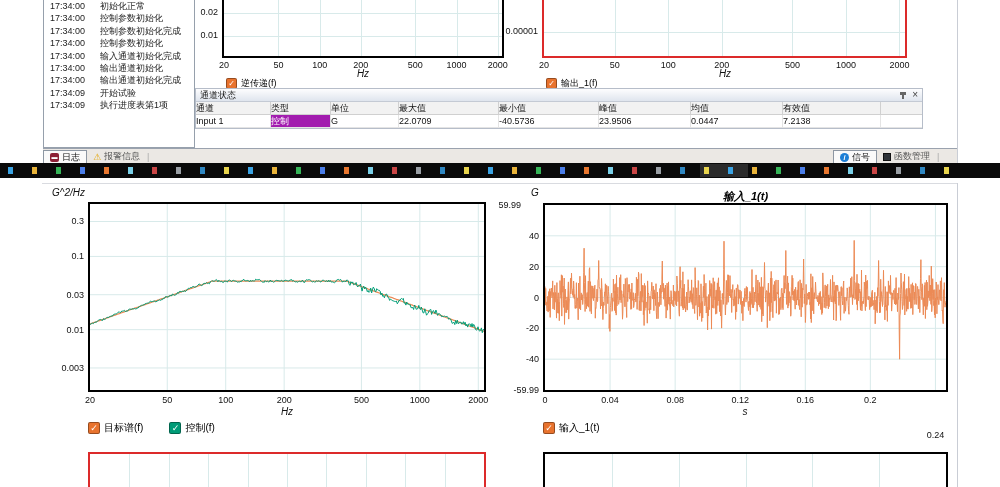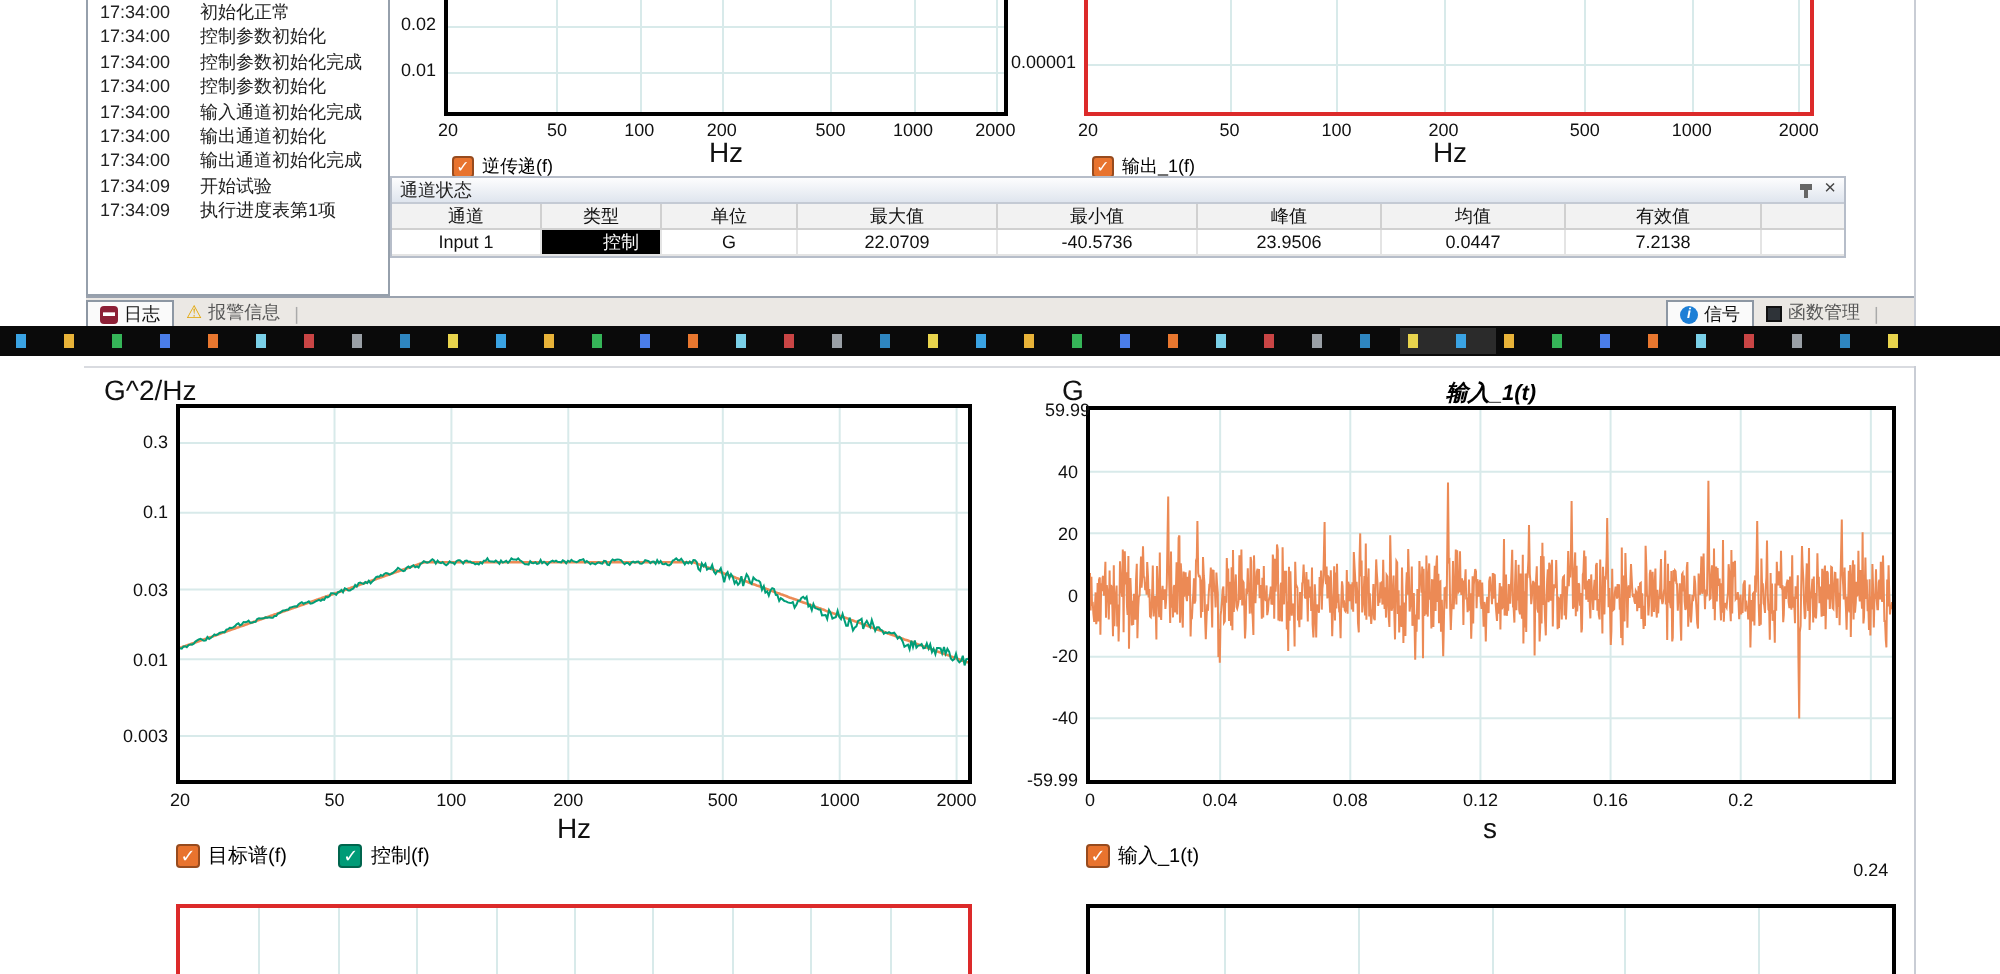--- a/index.html
+++ b/index.html
@@ -22,35 +22,35 @@
   .info-icon{width:9px;height:9px;border-radius:50%;background:#1d7fd6;color:#fff;font-size:7px;display:inline-flex;align-items:center;justify-content:center;font-style:italic;font-weight:bold}
   .func-icon{width:8px;height:8px;background:#2e3338;border:1px solid #111;box-sizing:border-box}
   
   .cut-chart{box-sizing:border-box;background:#fff}
   #chart-inv{left:222px;top:0;width:282px;height:58px;border:2px solid #000;border-top:none}
   #chart-out{left:542px;top:0;width:365px;height:58px;border:2px solid #dc2a2a;border-top:none}
   .vgrid{position:absolute;top:0;bottom:0;width:1px;background:#d8eaea}
   .hgrid{position:absolute;left:0;right:0;height:1px;background:#d8eaea}
   .tick{position:absolute;font-size:9px;color:#111;text-align:center;width:40px}
   .ytick{position:absolute;font-size:9px;color:#111;text-align:right;width:40px}
-  .axis-unit{position:absolute;font-size:14px;color:#111}
+  .axis-unit{position:absolute;font-size:10px;font-style:italic;color:#111}
   .chart-title{position:absolute;font-size:11px;font-weight:bold;font-style:italic;text-align:center;color:#000}
   .legend{position:absolute;display:flex;gap:26px;align-items:center}
   .legend-item{display:inline-flex;align-items:center;gap:4px;font-size:10px;color:#000}
   .legend.small .legend-item{font-size:9px}
   .cb{width:12px;height:12px;border-radius:2px;display:inline-flex;align-items:center;justify-content:center;color:#fff;font-size:9px;font-weight:bold;border:1px solid rgba(0,0,0,.35);box-sizing:border-box}
   .legend.small .cb{width:11px;height:11px;font-size:8px}
   
   #chan{left:195px;top:88px;width:728px;background:#fff;border:1px solid #b6bdc9;box-sizing:border-box}
   #chan-titlebar{height:12px;background:linear-gradient(#fdfdfe,#dfe5ee);display:flex;align-items:center;font-size:9px;color:#222;padding:0 4px;border-bottom:1px solid #c4cad4}
   #chan-titlebar .grow{flex:1}
   .pin-icon{width:2px;height:7px;background:#666;position:relative;margin-right:8px}
   .pin-icon::before{content:"";position:absolute;left:-2px;top:0;width:6px;height:3px;background:#666}
   .close-icon{color:#444;font-size:10px;line-height:10px}
-  .trow{display:flex;font-size:9px;text-align:center}
+  .trow{display:flex;font-size:9px;}
   .trow.head .cell{background:#f2f2f2;border-right:1px solid #d0d0d0;border-bottom:1px solid #d0d0d0;height:13px;line-height:13px}
   .trow.data .cell{background:#fff;border-right:1px solid #e4e4e4;border-bottom:1px solid #e4e4e4;height:13px;line-height:13px}
   .cell{box-sizing:border-box;flex:none;overflow:hidden}
   
   #taskbar{left:0;top:163px;width:1000px;height:15px;background:#0a0a0a}
   .tb-icon{position:absolute;top:4px;width:5px;height:7px}
   .tb-hl{position:absolute;left:700px;top:1px;width:48px;height:13px;background:#2b2b2b}
   
   #bottom{left:0;top:178px;width:1000px;height:309px;background:#fff}
   .panel-topline{left:42px;top:5px;width:915px;height:1px;background:#d9dbe0;position:absolute}
@@ -179,21 +179,21 @@
       <div class="cell" style="width: 100px;">最大值</div>
       <div class="cell" style="width: 100px;">最小值</div>
       <div class="cell" style="width: 92px;">峰值</div>
       <div class="cell" style="width: 92px;">均值</div>
       <div class="cell" style="width: 98px;">有效值</div>
       <div class="cell" style="flex: 1 1 0%; border-right: none;"></div>
     </div>
   <div id="chan-rows">
       <div class="trow data">
         <div class="cell" style="width: 75px;">Input 1</div>
-        <div class="cell" style="width: 60px; background: #000000; color: rgb(255, 255, 255); padding-left: 20px;">控制</div>
+        <div class="cell" style="width: 60px; background: #a21caf; color: rgb(255, 255, 255);">控制</div>
         <div class="cell" style="width: 68px;">G</div>
         <div class="cell" style="width: 100px;">22.0709</div>
         <div class="cell" style="width: 100px;">-40.5736</div>
         <div class="cell" style="width: 92px;">23.9506</div>
         <div class="cell" style="width: 92px;">0.0447</div>
         <div class="cell" style="width: 98px;">7.2138</div>
         <div class="cell" style="flex: 1 1 0%; border-right: none;"></div>
       </div>
     </div>
 </div>
@@ -336,21 +336,21 @@
     <div class="ytick" style="left: 44px; top: 111.724px;">0.03</div>
     <div class="ytick" style="left: 44px; top: 146.664px;">0.01</div>
     <div class="ytick" style="left: 44px; top: 184.955px;">0.003</div>
     <div class="tick" style="left: 525px; top: 217px;">0</div>
     <div class="tick" style="left: 590.071px; top: 217px;">0.04</div>
     <div class="tick" style="left: 655.142px; top: 217px;">0.08</div>
     <div class="tick" style="left: 720.213px; top: 217px;">0.12</div>
     <div class="tick" style="left: 785.284px; top: 217px;">0.16</div>
     <div class="tick" style="left: 850.355px; top: 217px;">0.2</div>
     <div class="tick" style="left: 915.426px; top: 217px; margin-top: 35px;">0.24</div>
-    <div class="ytick" style="left: 505px; top: 22px;">59.99</div>
+    <div class="ytick" style="left: 481px; top: 22px;">59.99</div>
     <div class="ytick" style="left: 499px; top: 52.8231px;">40</div>
     <div class="ytick" style="left: 499px; top: 83.6615px;">20</div>
     <div class="ytick" style="left: 499px; top: 114.5px;">0</div>
     <div class="ytick" style="left: 499px; top: 145.338px;">-20</div>
     <div class="ytick" style="left: 499px; top: 176.177px;">-40</div>
     <div class="ytick" style="left: 499px; top: 207px;">-59.99</div>
   </div>
 
 <div class="tick" style="left: 204px; top: 60px;">20</div>
 <div class="tick" style="left: 258.458px; top: 60px;">50</div>

